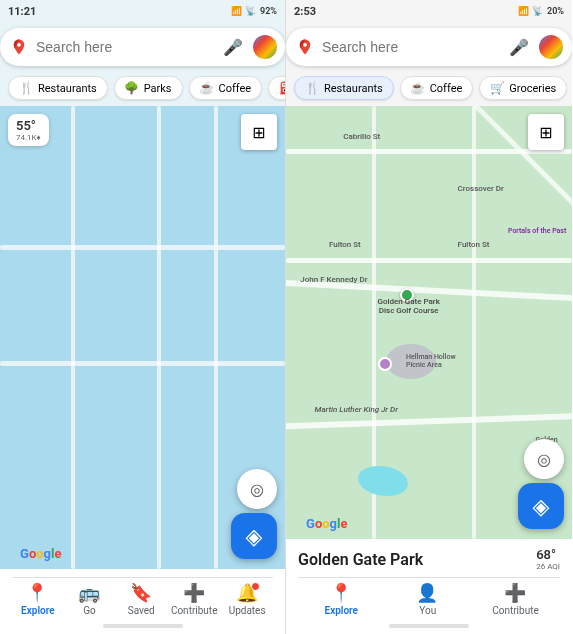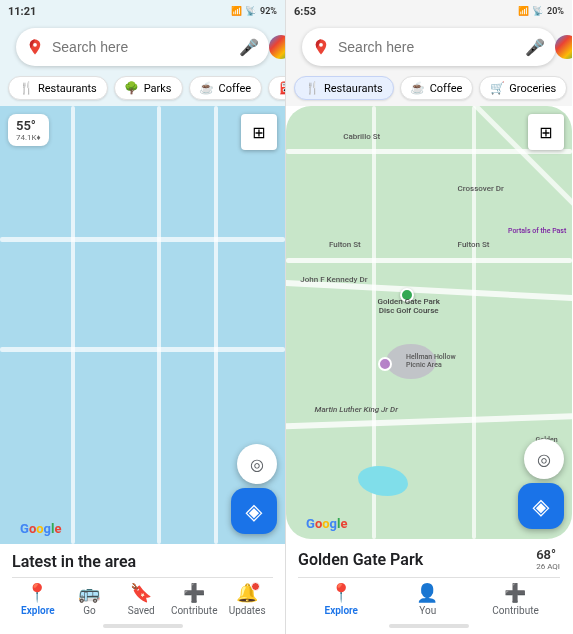--- a/index.html
+++ b/index.html
@@ -26,21 +26,21 @@
       font-weight: 600;
       color: #333;
       flex-shrink: 0;
     }
 
     .status-bar .time { font-size: 11px; font-weight: 700; }
     .status-icons { display: flex; align-items: center; gap: 3px; font-size: 9px; }
 
     .search-bar-container {
       background: #e8f4f8;
-      padding: 6px 16px;
+      padding: 6px 0;
       flex-shrink: 0;
     }
 
     .search-bar {
       background: #fff;
       border-radius: 24px;
       display: flex;
       align-items: center;
       padding: 6px 10px;
       box-shadow: 0 1px 4px rgba(0,0,0,0.2);
@@ -260,21 +260,20 @@
       margin: 4px auto 2px;
     }
 
     
     .map-bg-right {
       width: 100%;
       height: 100%;
       background: #c8e6c9;
       position: relative;
       overflow: hidden;
-      border-radius: 25px;
     }
 
     .map-label {
       position: absolute;
       font-size: 8px;
       color: #555;
       white-space: nowrap;
       font-weight: 500;
     }
 
@@ -434,21 +433,20 @@
 
       <div class="nav-btn">◈</div>
 
       <div class="google-logo">
         <span>G</span><span>o</span><span>o</span><span>g</span><span>l</span><span>e</span>
       </div>
     </div>
   </div>
 
   <div class="bottom-panel">
-    <div class="latest-text">Latest in the area</div>
     <div class="bottom-nav">
       <div class="nav-item active">
         <span class="nav-icon">📍</span>
         <span class="nav-label">Explore</span>
       </div>
       <div class="nav-item">
         <span class="nav-icon">🚌</span>
         <span class="nav-label">Go</span>
       </div>
       <div class="nav-item">
@@ -464,21 +462,21 @@
         <span class="nav-label">Updates</span>
       </div>
     </div>
     <div class="home-indicator"></div>
   </div>
 </div>
 
 <div class="phone-panel" style="border-right: none;">
 
   <div class="status-bar" style="background: #f5f5f5;">
-    <span class="time">6:53</span>
+    <span class="time">2:53</span>
     <div class="status-icons">
       <span>📶</span>
       <span>📡</span>
       <span>20%</span>
     </div>
   </div>
 
   <div class="search-bar-container" style="background: #f5f5f5;">
     <div class="search-bar">
       <svg class="maps-logo" viewBox="0 0 24 24">

